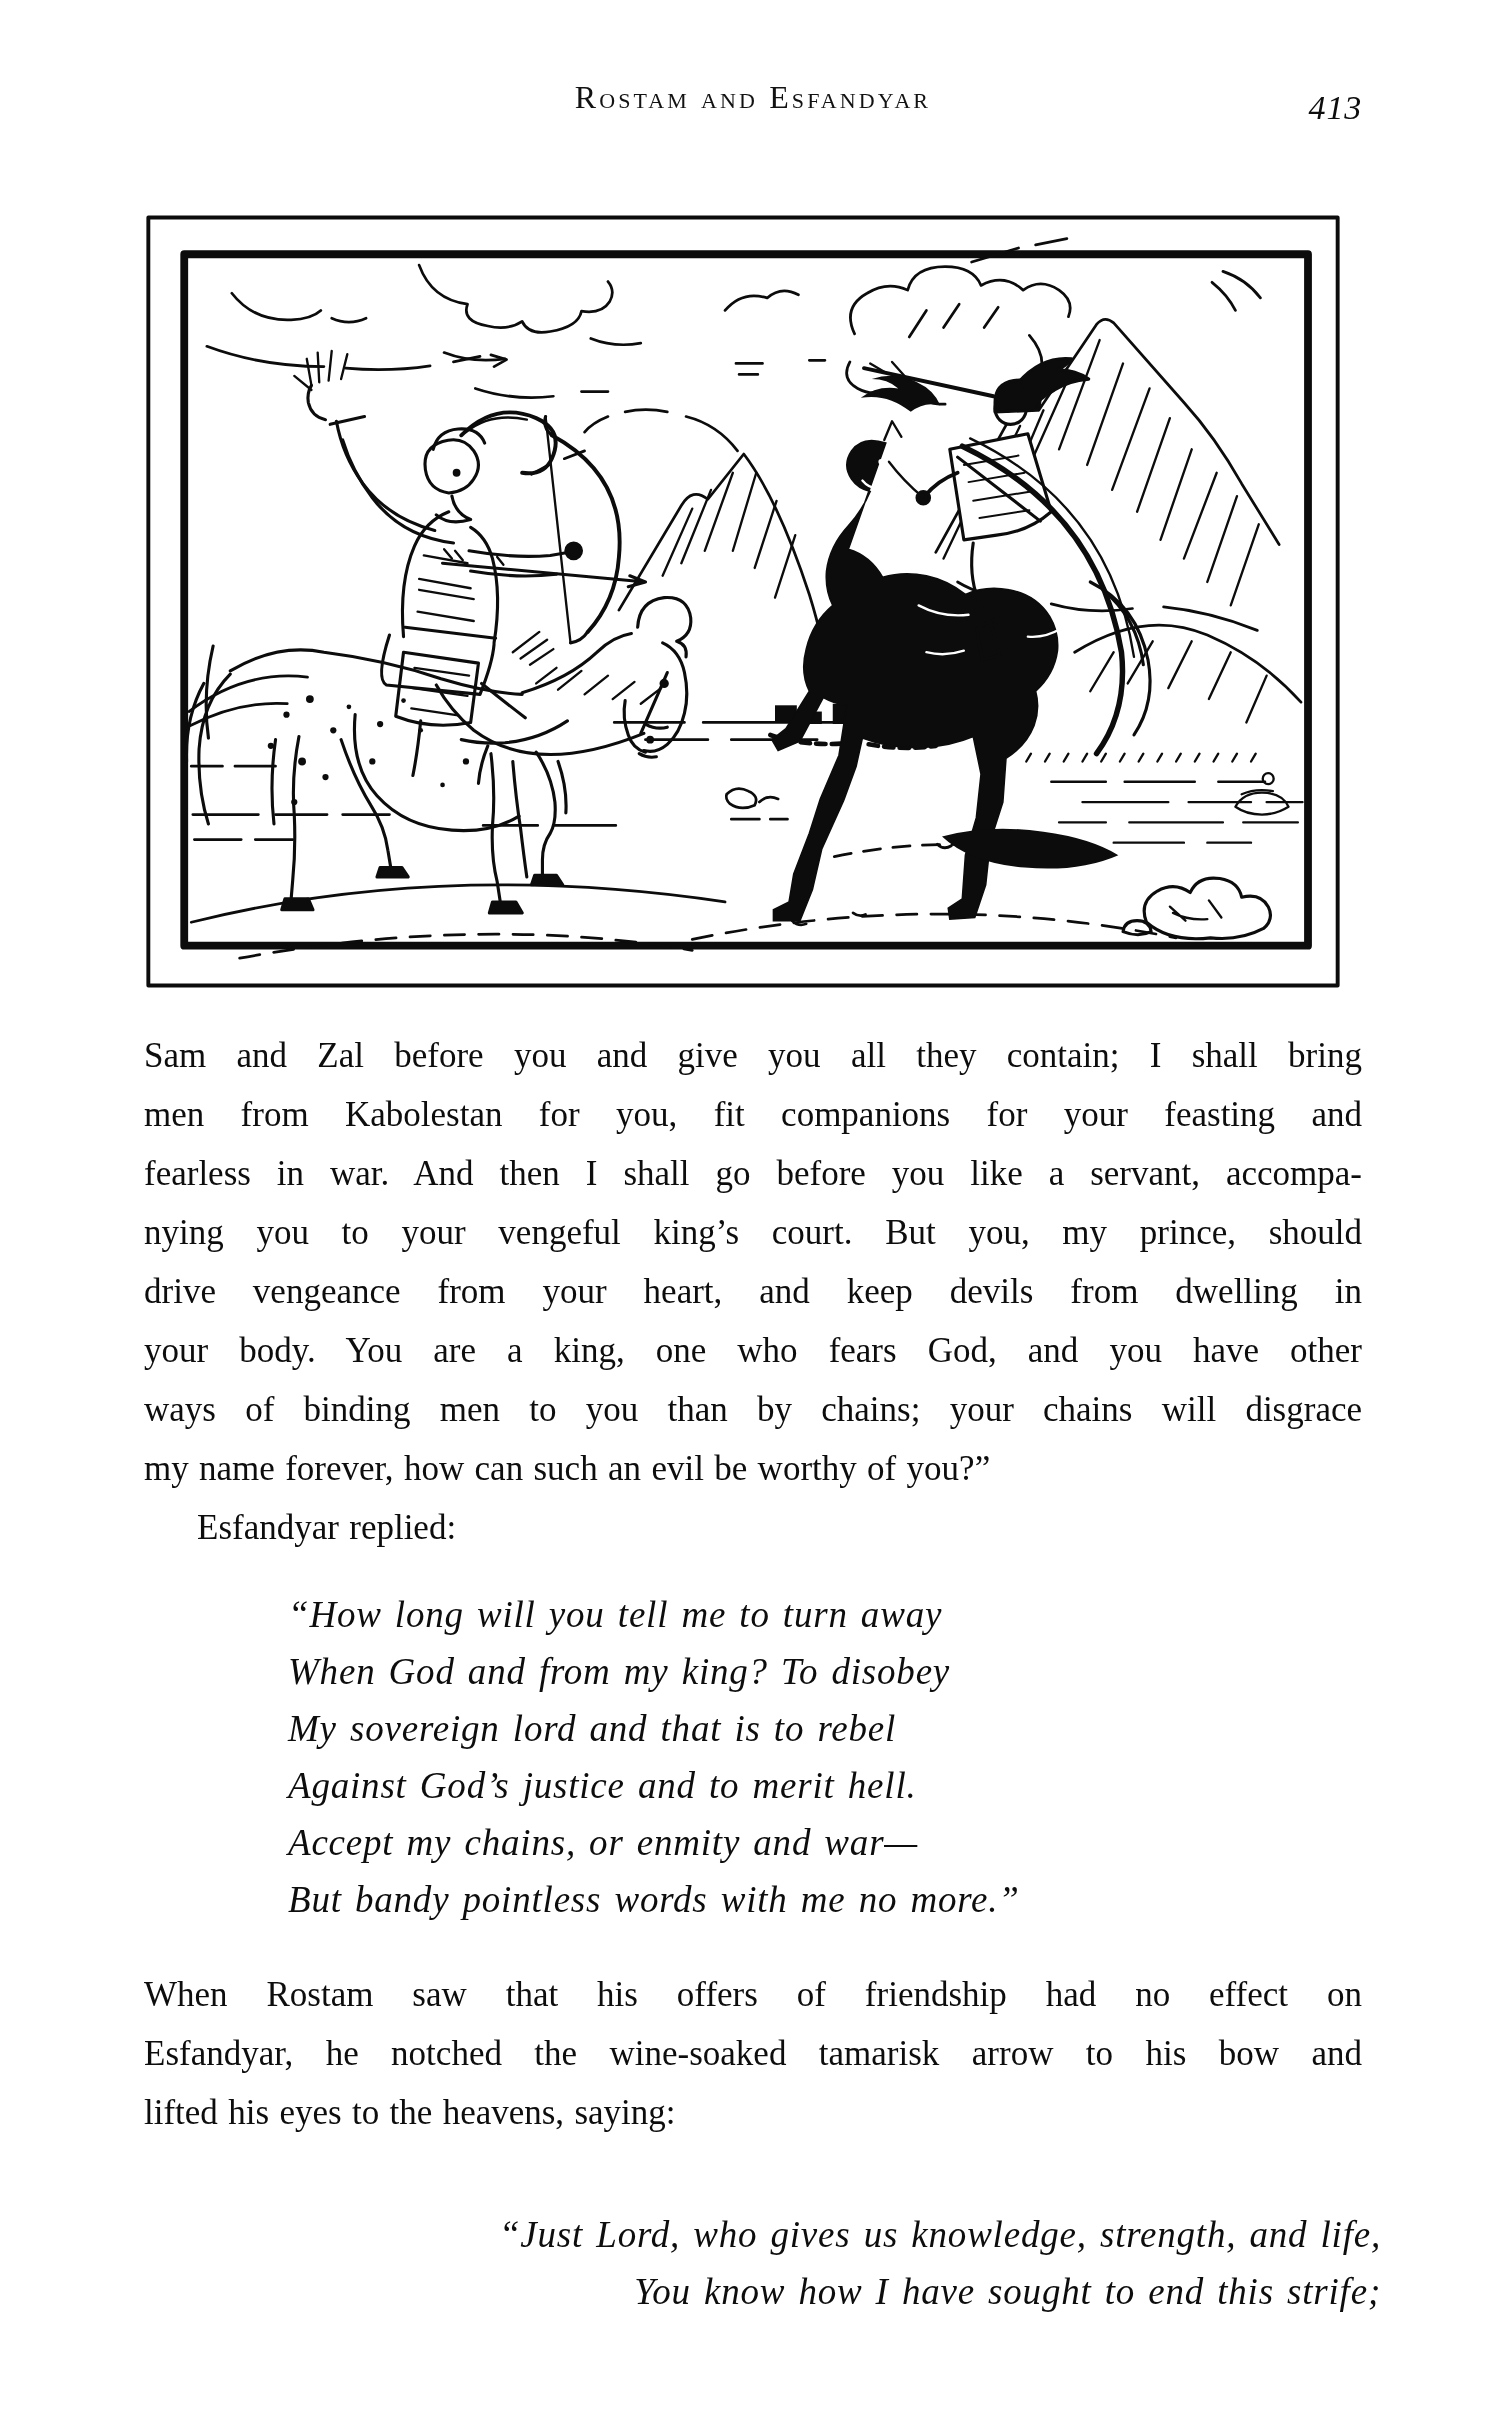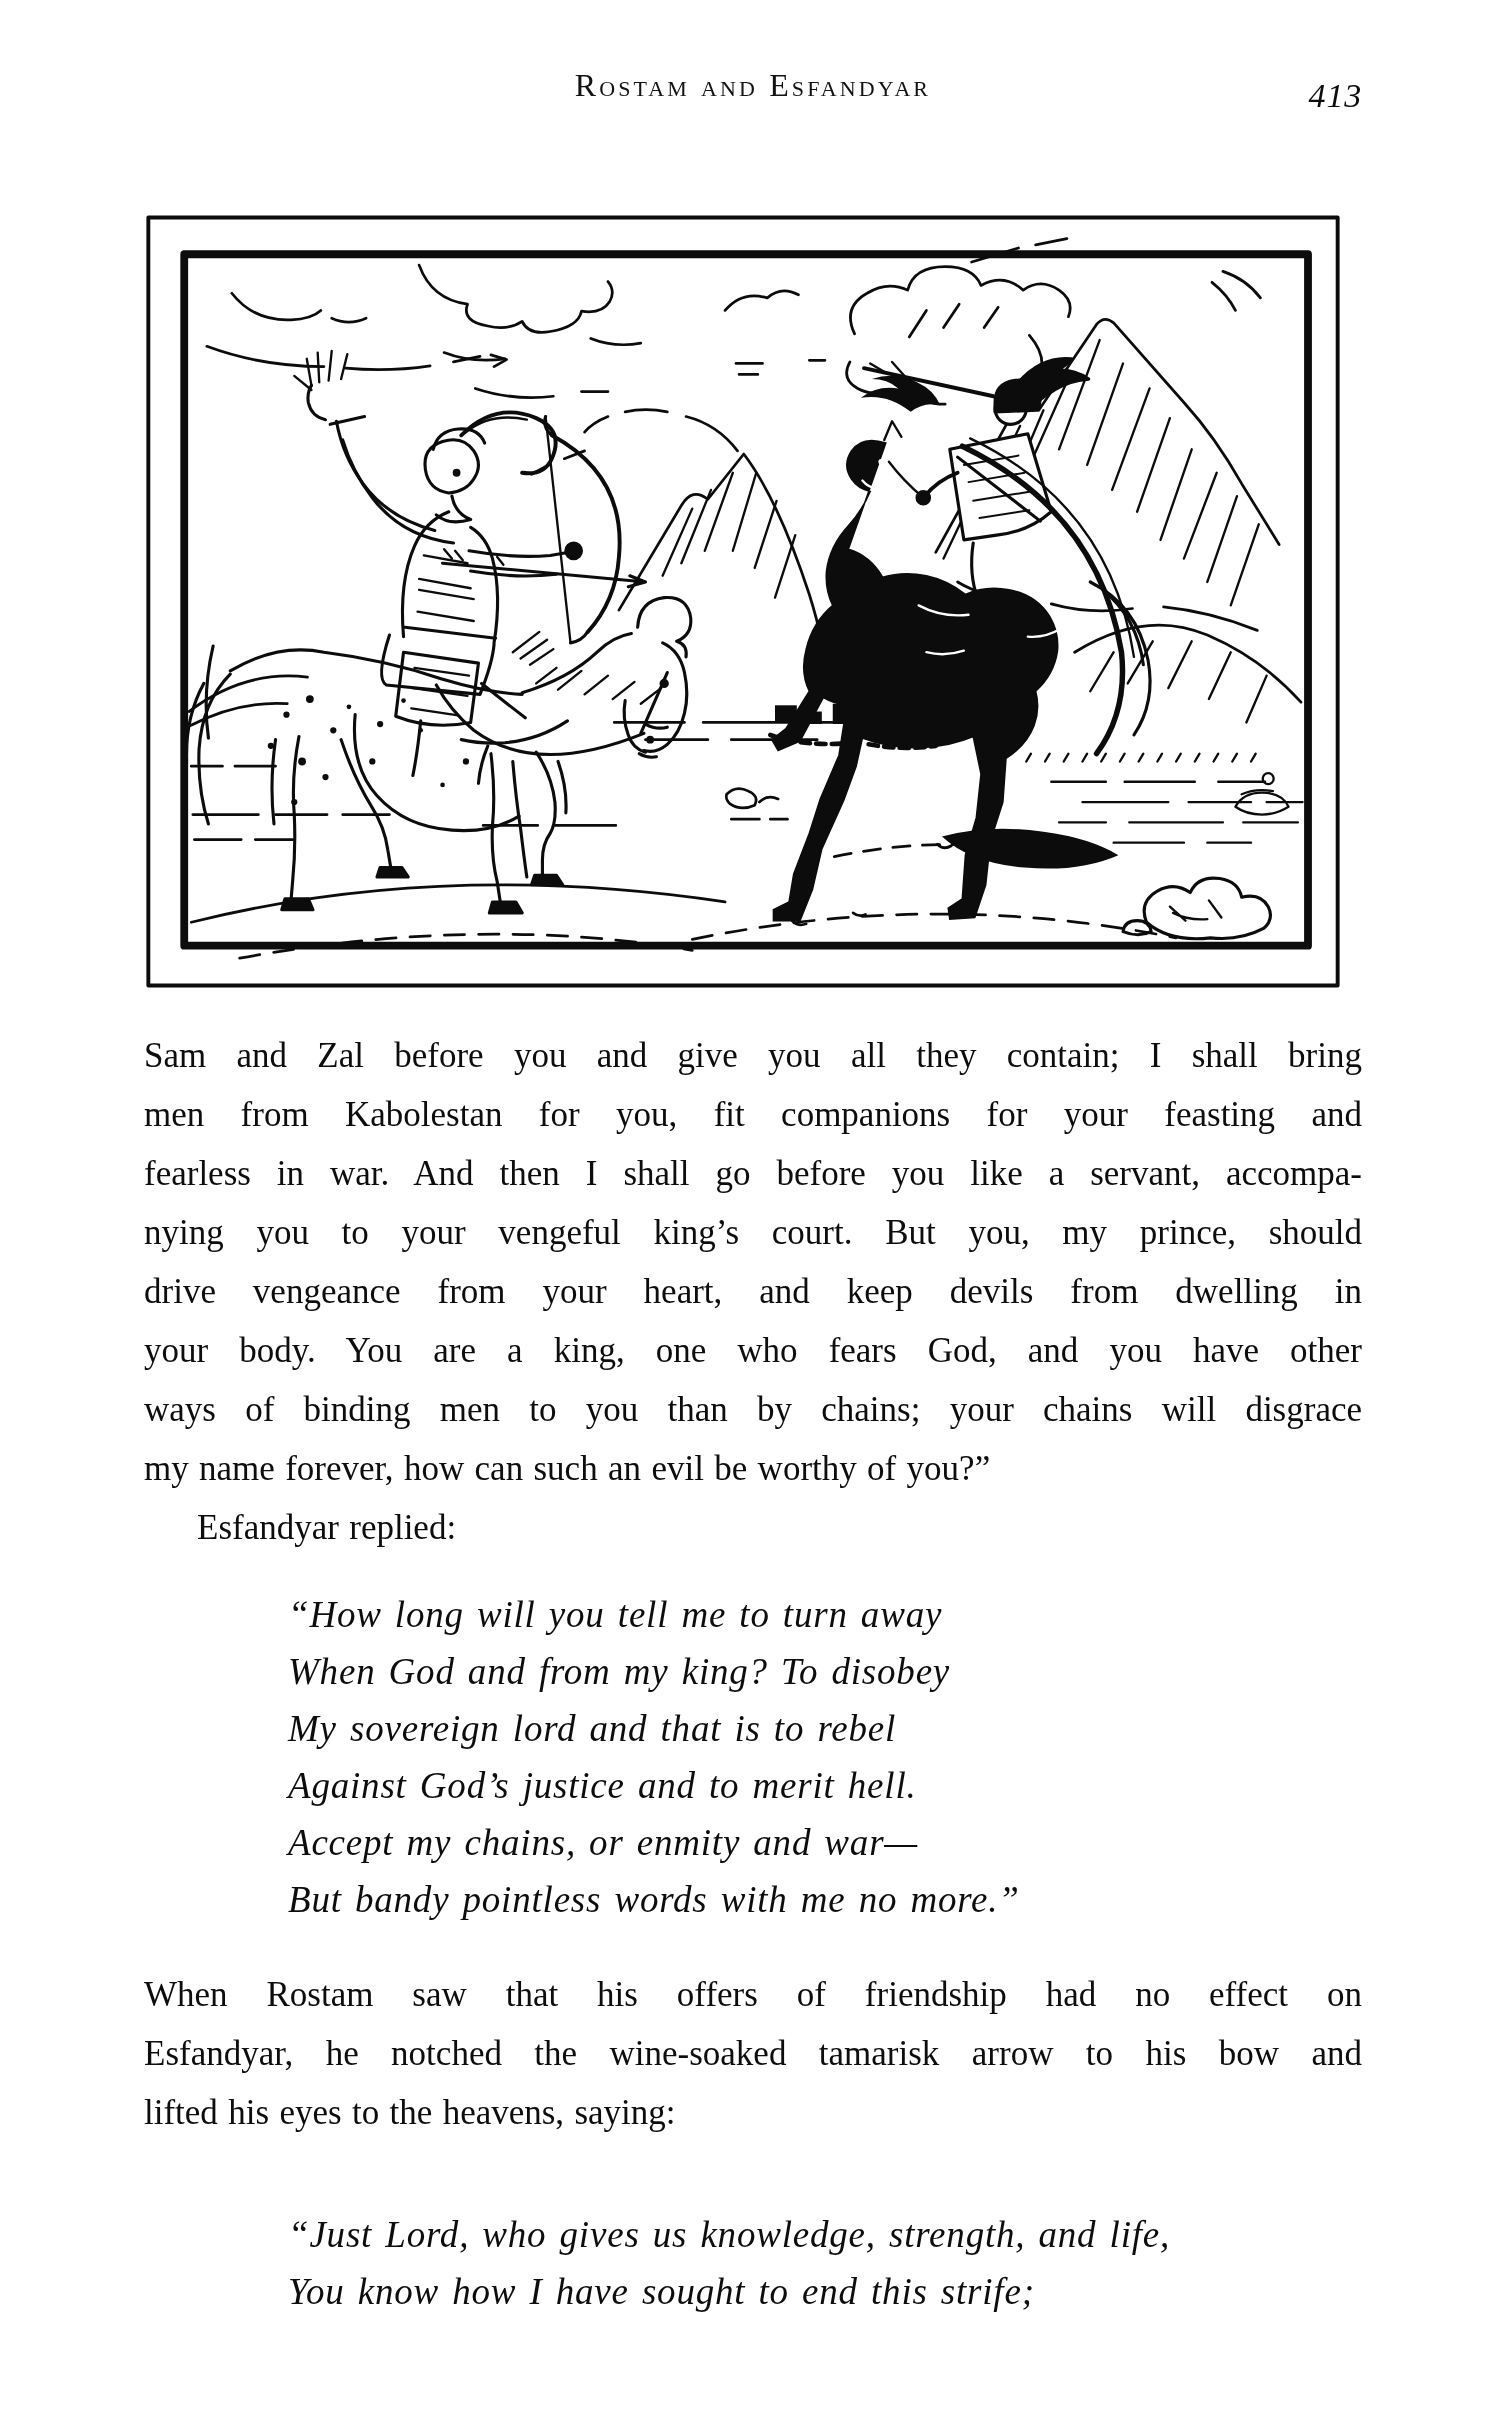--- a/index.html
+++ b/index.html
@@ -7,21 +7,21 @@
     position:relative;
     width:1506px;height:2413px;
     margin:0 auto;
     background:#ffffff;
     font-family:"Liberation Serif","DejaVu Serif",serif;
     color:#0d0d0d;
     overflow:hidden;
   }
   
   .running-head{
-    position:absolute;left:144px;top:67px;width:1218px;height:47px;
+    position:absolute;left:144px;top:79px;width:1218px;height:47px;
   }
   .running-title{
     position:absolute;left:0;right:0;text-align:center;
     font-variant:small-caps;
     font-size:32px;letter-spacing:3.1px;
     color:#121212;
   }
   .page-number{
     position:absolute;right:0;top:-1.6px;
     font-style:italic;font-size:34px;letter-spacing:0.8px;margin-top:12px;
@@ -46,21 +46,21 @@
     height:59px;white-space:normal;
   }
   .line.loose{text-align-last:left;}
   .line.speech-intro{padding-left:53px;text-align-last:left;}
   .verse{
     position:absolute;left:288px;width:1093px;
     font-style:italic;font-size:37px;line-height:57px;
     letter-spacing:0.8px;word-spacing:3.1px;
   }
   .v1{top:1586px;}
-  .v2{top:2206px;}
+  .v2{top:2206px;text-align:right;}
   .verse .vline{height:57px;}
   
   .ink{stroke:#0c0c0c;fill:none;stroke-linecap:round;stroke-linejoin:round;}
 </style>
 </head>
 <body>
 
 <div class="page">
 
   <div class="running-head">

